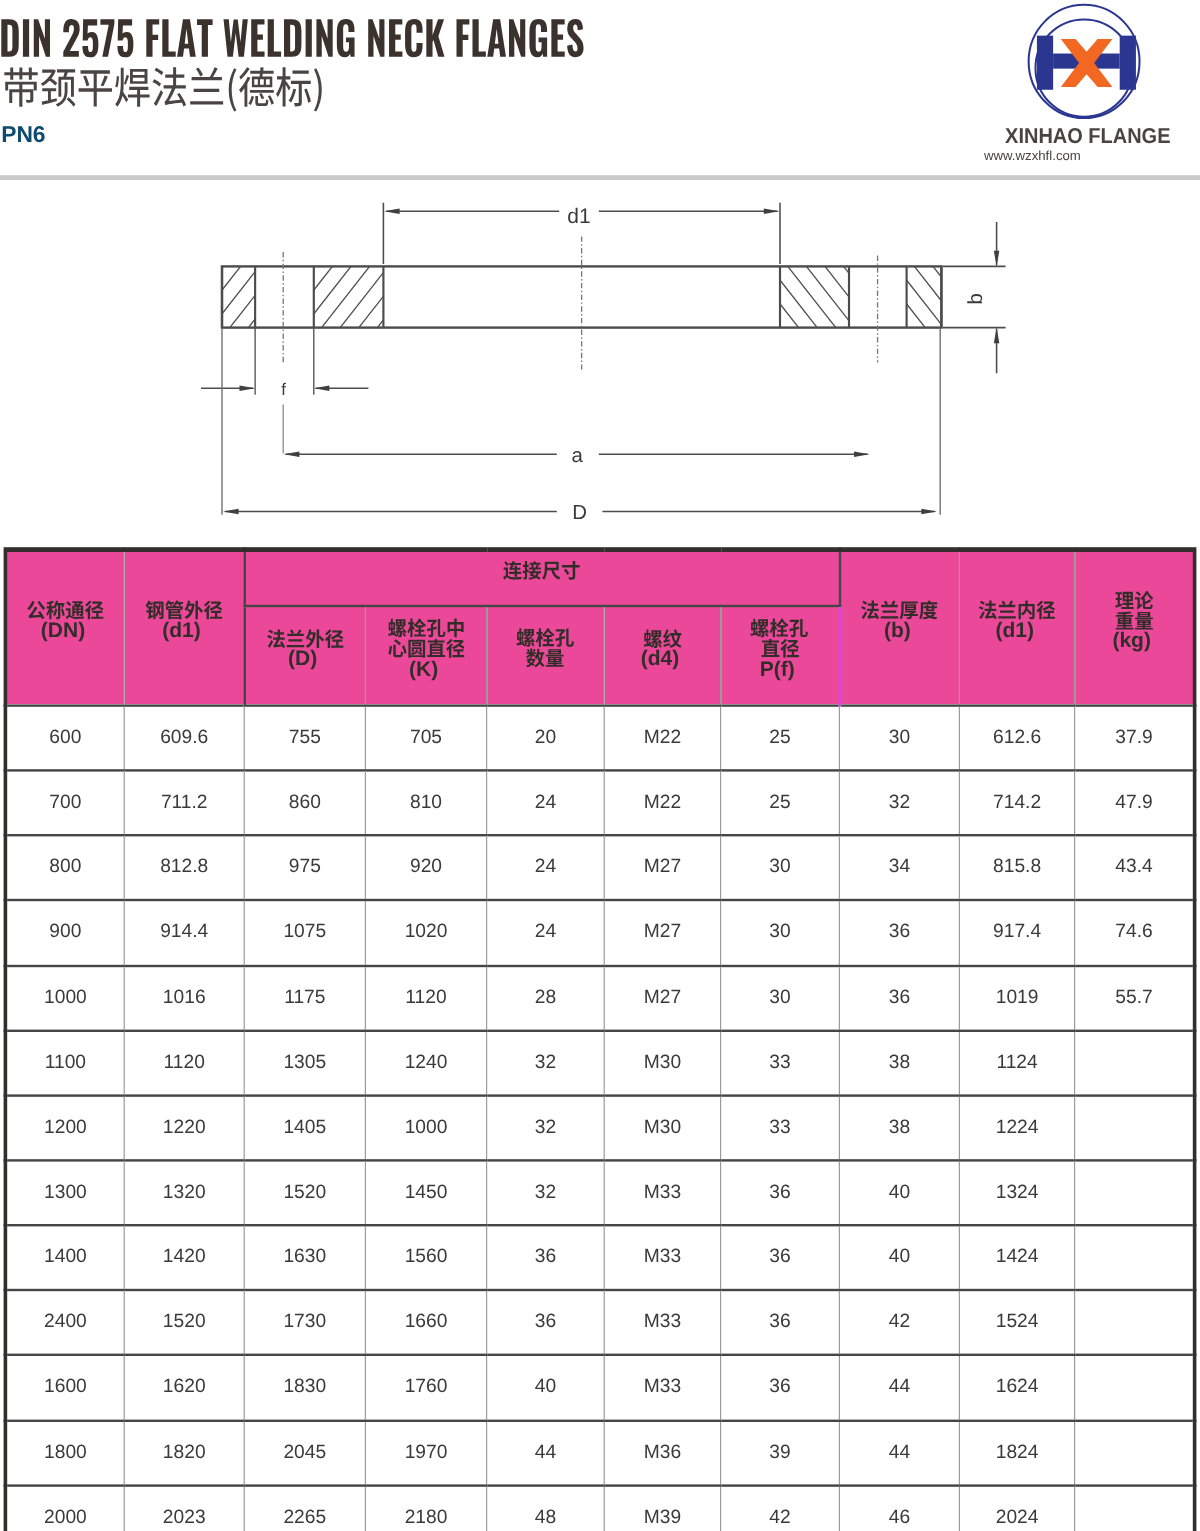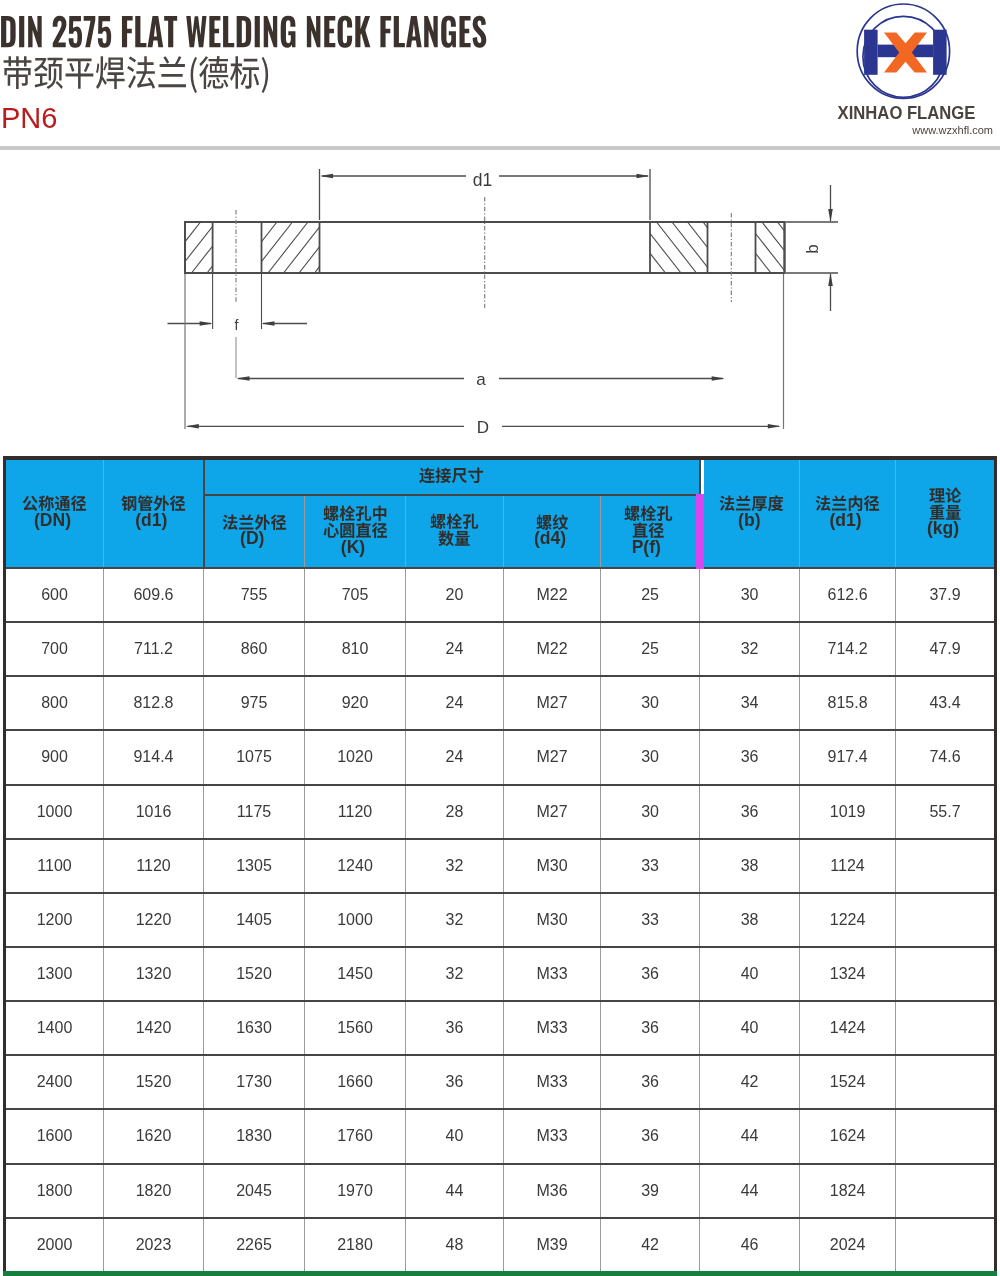--- a/index.html
+++ b/index.html
@@ -1,32 +1,32 @@
 <!DOCTYPE html>
 <html><head><meta charset="utf-8">
 <style>
 html,body{margin:0;padding:0;background:#fff;width:1000px;height:1276px;overflow:hidden}
 body{font-family:"Liberation Sans",sans-serif;position:relative}
 .abs{position:absolute}
-#pn6{left:1px;top:102px;font-size:29px;font-weight:normal;color:#b91c1c}
+#pn6{left:1px;top:102px;font-size:19px;font-weight:bold;color:#0c4a6e}
 #sep{left:0;top:146px;width:1000px;height:4px;background:#c9c9c9}
 #lgtxt{left:820px;top:103px;width:173px;text-align:center;font-size:18px;font-weight:bold;color:#4a443f;transform:scaleX(0.925)}
-#lgurl{left:820px;top:124px;width:173px;text-align:right;font-size:11px;color:#4a443f}
+#lgurl{left:820px;top:124px;width:173px;text-align:left;font-size:11px;color:#4a443f}
 #tblwrap{left:3px;top:455.5px}
 table{border-collapse:collapse;table-layout:fixed;width:992px}
 th,td{padding:0;text-align:center;vertical-align:middle;overflow:hidden}
 td{border:1px solid #9b9b9b;border-top:2px solid #454545;border-bottom:2px solid #454545;
    font-size:16px;color:#3a3a3a;height:52.15px}
-th{border:1px solid #9b9b9b;background:#0ea5e9;padding-bottom:3px}
+th{border:1px solid #9b9b9b;background:#ec4899;padding-bottom:13px}
 table{border:3px solid #332e2b;border-top-width:4px}
 .r1 th{height:31.5px}
 .r2 th{height:68px}
 .lk{border-bottom:2px solid #454545;border-left:2px solid #454545;border-right:2px solid #454545}
 .bl{border-left:2px solid #454545}
-.br{border-right:8px solid #d946ef}
+.br{border-right:2px solid #d946ef}
 thead th{border-bottom-color:#454545}
 tbody tr:last-child td{border-bottom:5px solid #15803d}
 .hl{line-height:17px}
 .he{font-size:17.5px;font-weight:bold;color:#332d29;line-height:16px;margin-left:-4px}
 </style></head>
 <body>
 
 <svg class="abs" style="left:0;top:0" width="1000" height="150" viewBox="0 0 1000 150" xmlns="http://www.w3.org/2000/svg">
 <path transform="translate(-0.80,47.30) scale(0.03135,-0.03850)" fill="#3b322e" d="M60 0V810H259Q362 810 419 783Q477 756 500 700Q524 644 524 555V261Q524 171 500 113Q477 55 420 27Q363 0 262 0ZM225 114H261Q306 114 326 129Q346 143 350 172Q355 201 355 243V577Q355 619 349 644Q343 670 323 682Q303 693 259 693H225Z M635 0V810H800V0Z M923 0V810H1039L1218 388V810H1355V0H1244L1064 448V0Z M1708 0V109L1904 411Q1926 445 1946 476Q1965 507 1978 540Q1990 572 1990 609Q1990 649 1975 669Q1961 689 1932 689Q1903 689 1886 673Q1870 657 1864 630Q1858 603 1858 570V533H1708V573Q1708 645 1730 700Q1752 756 1801 788Q1850 820 1929 820Q2035 820 2089 763Q2143 707 2143 607Q2143 557 2128 516Q2113 474 2089 436Q2065 398 2037 356L1881 122H2122V0Z M2425 -13Q2339 -13 2294 17Q2249 48 2233 104Q2216 160 2216 234H2366Q2366 191 2371 160Q2376 130 2391 116Q2406 101 2434 102Q2464 102 2477 124Q2489 145 2492 184Q2495 222 2495 276Q2495 319 2491 352Q2486 384 2471 403Q2456 422 2426 422Q2400 422 2382 404Q2365 385 2357 350H2224L2236 810H2608V677H2362L2353 497Q2366 513 2394 524Q2422 535 2456 537Q2518 542 2560 513Q2601 483 2621 424Q2642 365 2642 282Q2642 218 2633 163Q2625 109 2602 69Q2579 30 2537 8Q2494 -13 2425 -13Z M2745 0 2915 692H2695V810H3066V708L2896 0Z M3355 -13Q3269 -13 3224 17Q3179 48 3163 104Q3146 160 3146 234H3296Q3296 191 3301 160Q3306 130 3321 116Q3336 101 3364 102Q3394 102 3407 124Q3419 145 3422 184Q3425 222 3425 276Q3425 319 3421 352Q3416 384 3401 403Q3386 422 3356 422Q3330 422 3312 404Q3295 385 3287 350H3154L3166 810H3538V677H3292L3283 497Q3296 513 3324 524Q3352 535 3386 537Q3448 542 3490 513Q3531 483 3551 424Q3572 365 3572 282Q3572 218 3563 163Q3555 109 3532 69Q3509 30 3467 8Q3424 -13 3355 -13Z M3915 0V810H4257V697H4080V479H4230V364H4080V0Z M4340 0V810H4505V112H4696V0Z M4733 0 4890 810H5074L5230 0H5077L5048 178H4919L4889 0ZM4935 279H5031L4983 605Z M5388 0V687H5262V810H5677V687H5553V0Z M6073 0 5967 810H6107L6163 314L6235 808H6345L6419 316L6476 810H6613L6509 0H6369L6291 512L6215 0Z M6703 0V810H7056V696H6868V480H7014V366H6868V112H7058V0Z M7141 0V810H7306V112H7497V0Z M7574 0V810H7773Q7876 810 7933 783Q7991 756 8014 700Q8038 644 8038 555V261Q8038 171 8014 113Q7991 55 7934 27Q7877 0 7776 0ZM7739 114H7775Q7820 114 7840 129Q7860 143 7864 172Q7869 201 7869 243V577Q7869 619 7863 644Q7857 670 7837 682Q7817 693 7773 693H7739Z M8149 0V810H8314V0Z M8437 0V810H8553L8732 388V810H8869V0H8758L8578 448V0Z M9198 -11Q9116 -11 9068 22Q9020 57 9000 120Q8979 183 8979 267V539Q8979 626 9001 688Q9022 751 9074 785Q9126 820 9217 820Q9304 820 9354 791Q9405 762 9426 709Q9448 656 9448 583V536H9288V593Q9288 625 9284 649Q9279 673 9265 688Q9251 702 9219 702Q9185 702 9170 685Q9155 668 9151 641Q9147 615 9147 584V225Q9147 192 9154 165Q9160 138 9176 123Q9193 107 9223 107Q9255 107 9272 123Q9289 140 9295 167Q9302 195 9302 229V316H9222V415H9450V0H9342L9332 72Q9316 36 9284 12Q9253 -11 9198 -11Z M9813 0V810H9929L10108 388V810H10245V0H10134L9954 448V0Z M10367 0V810H10720V696H10532V480H10678V366H10532V112H10722V0Z M11031 -11Q10940 -11 10888 22Q10836 56 10815 117Q10793 177 10793 258V549Q10793 632 10815 693Q10836 753 10888 787Q10940 820 11031 820Q11118 820 11167 790Q11216 761 11237 709Q11258 656 11258 586V517H11097V593Q11097 622 11094 646Q11091 671 11078 686Q11064 702 11031 702Q10999 702 10984 686Q10968 669 10964 644Q10960 618 10960 588V219Q10960 185 10966 160Q10971 135 10987 121Q11002 107 11031 107Q11063 107 11077 123Q11090 139 11094 164Q11097 190 11097 219V299H11258V231Q11258 161 11238 106Q11218 51 11169 20Q11120 -11 11031 -11Z M11358 0V810H11523V468L11670 810H11830L11678 445L11841 0H11674L11549 362L11523 317V0Z M12160 0V810H12502V697H12325V479H12475V364H12325V0Z M12585 0V810H12750V112H12941V0Z M12978 0 13135 810H13319L13475 0H13322L13293 178H13164L13134 0ZM13180 279H13276L13228 605Z M13556 0V810H13672L13851 388V810H13988V0H13877L13697 448V0Z M14317 -11Q14235 -11 14187 22Q14139 57 14119 120Q14098 183 14098 267V539Q14098 626 14120 688Q14141 751 14193 785Q14245 820 14336 820Q14423 820 14473 791Q14524 762 14545 709Q14567 656 14567 583V536H14407V593Q14407 625 14403 649Q14398 673 14384 688Q14370 702 14338 702Q14304 702 14289 685Q14274 668 14270 641Q14266 615 14266 584V225Q14266 192 14273 165Q14279 138 14295 123Q14312 107 14342 107Q14374 107 14391 123Q14408 140 14414 167Q14421 195 14421 229V316H14341V415H14569V0H14461L14451 72Q14435 36 14403 12Q14372 -11 14317 -11Z M14682 0V810H15035V696H14847V480H14993V366H14847V112H15037V0Z M15330 -11Q15255 -11 15205 16Q15155 43 15130 99Q15104 155 15101 241L15243 265Q15244 214 15253 181Q15262 147 15279 131Q15296 114 15323 114Q15354 114 15366 134Q15377 154 15377 181Q15377 232 15353 266Q15329 300 15289 335L15204 409Q15160 447 15131 495Q15102 543 15102 613Q15102 713 15161 766Q15220 820 15321 820Q15383 820 15421 800Q15460 780 15482 746Q15503 713 15512 673Q15521 634 15523 594L15381 574Q15380 610 15375 638Q15370 666 15357 682Q15344 698 15316 698Q15288 698 15274 677Q15260 655 15260 629Q15260 586 15279 559Q15299 531 15332 501L15414 429Q15466 385 15502 329Q15538 272 15538 190Q15538 132 15512 86Q15487 40 15440 14Q15393 -11 15330 -11Z"></path>
 

